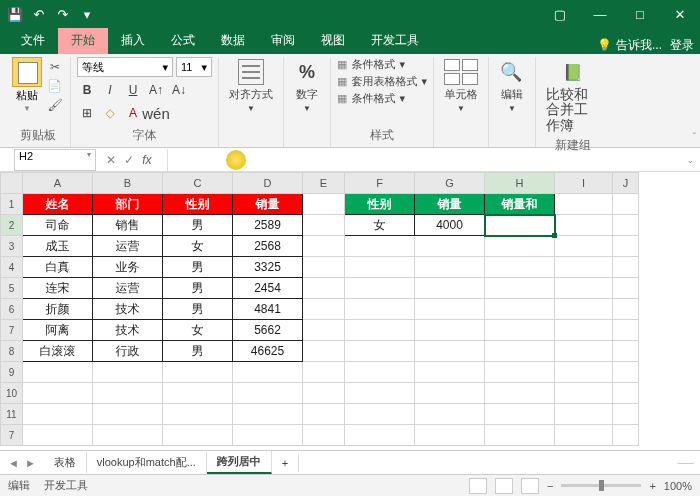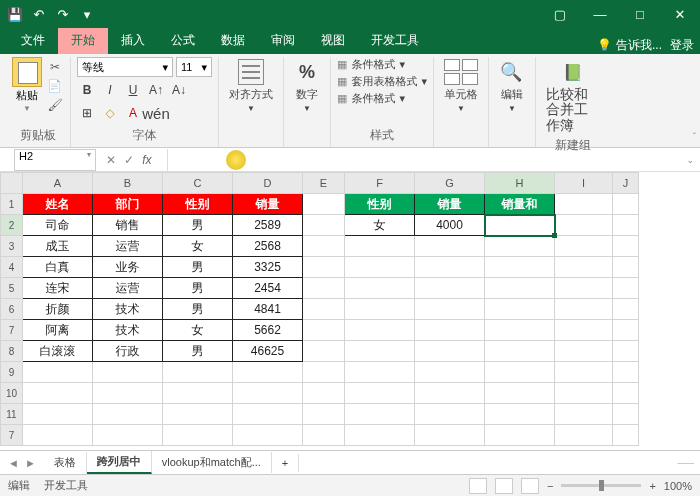--- a/index.html
+++ b/index.html
@@ -407,22 +407,22 @@
       </tbody>
     </table>
 </div>
 
 <div class="sheets">
   <div class="snav">
     <span>◄</span>
     <span>►</span>
   </div>
   <div class="stab">表格</div>
+  <div class="stab">vlookup和match配...</div>
   <div class="stab active">跨列居中</div>
-  <div class="stab">vlookup和match配...</div>
   <div class="stab">+</div>
   <div style="margin-left:auto;padding-right:6px;color:#aaa">⎯⎯⎯</div>
 </div>
 
 <div class="status">
   <span>编辑</span>
   <span>开发工具</span>
   <div class="status-right">
     <div class="vbtn"></div>
     <div class="vbtn"></div>

